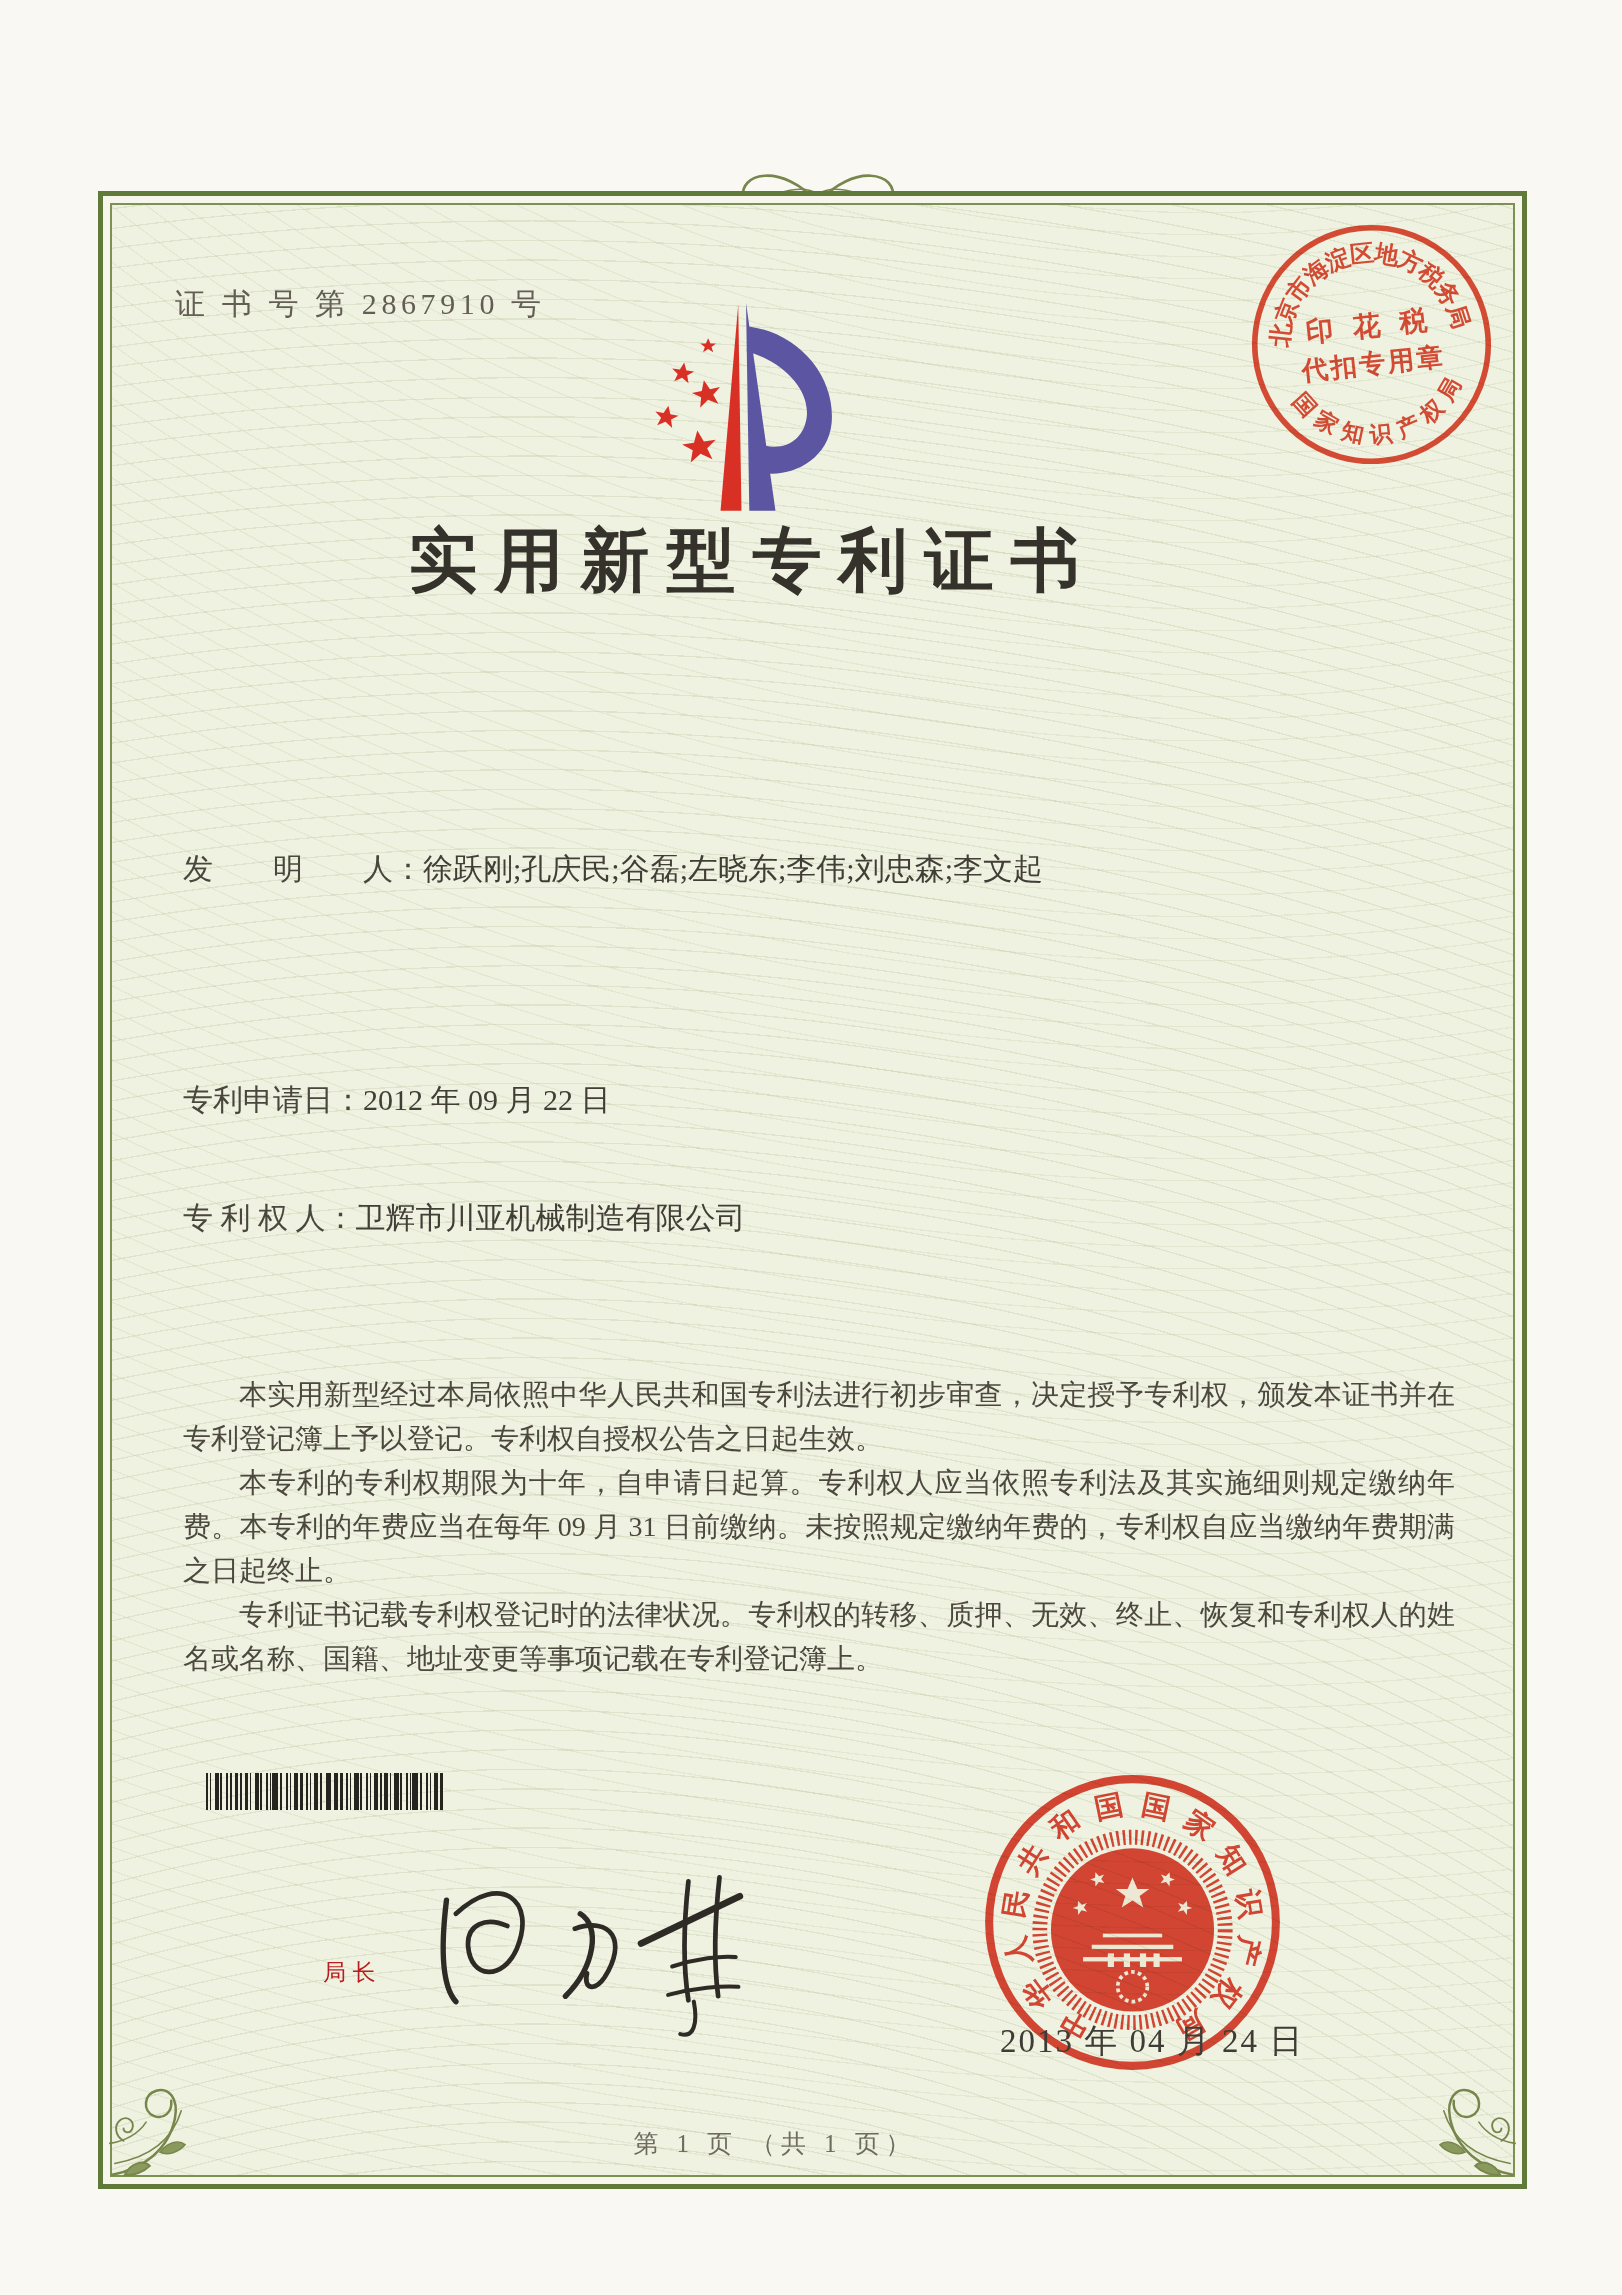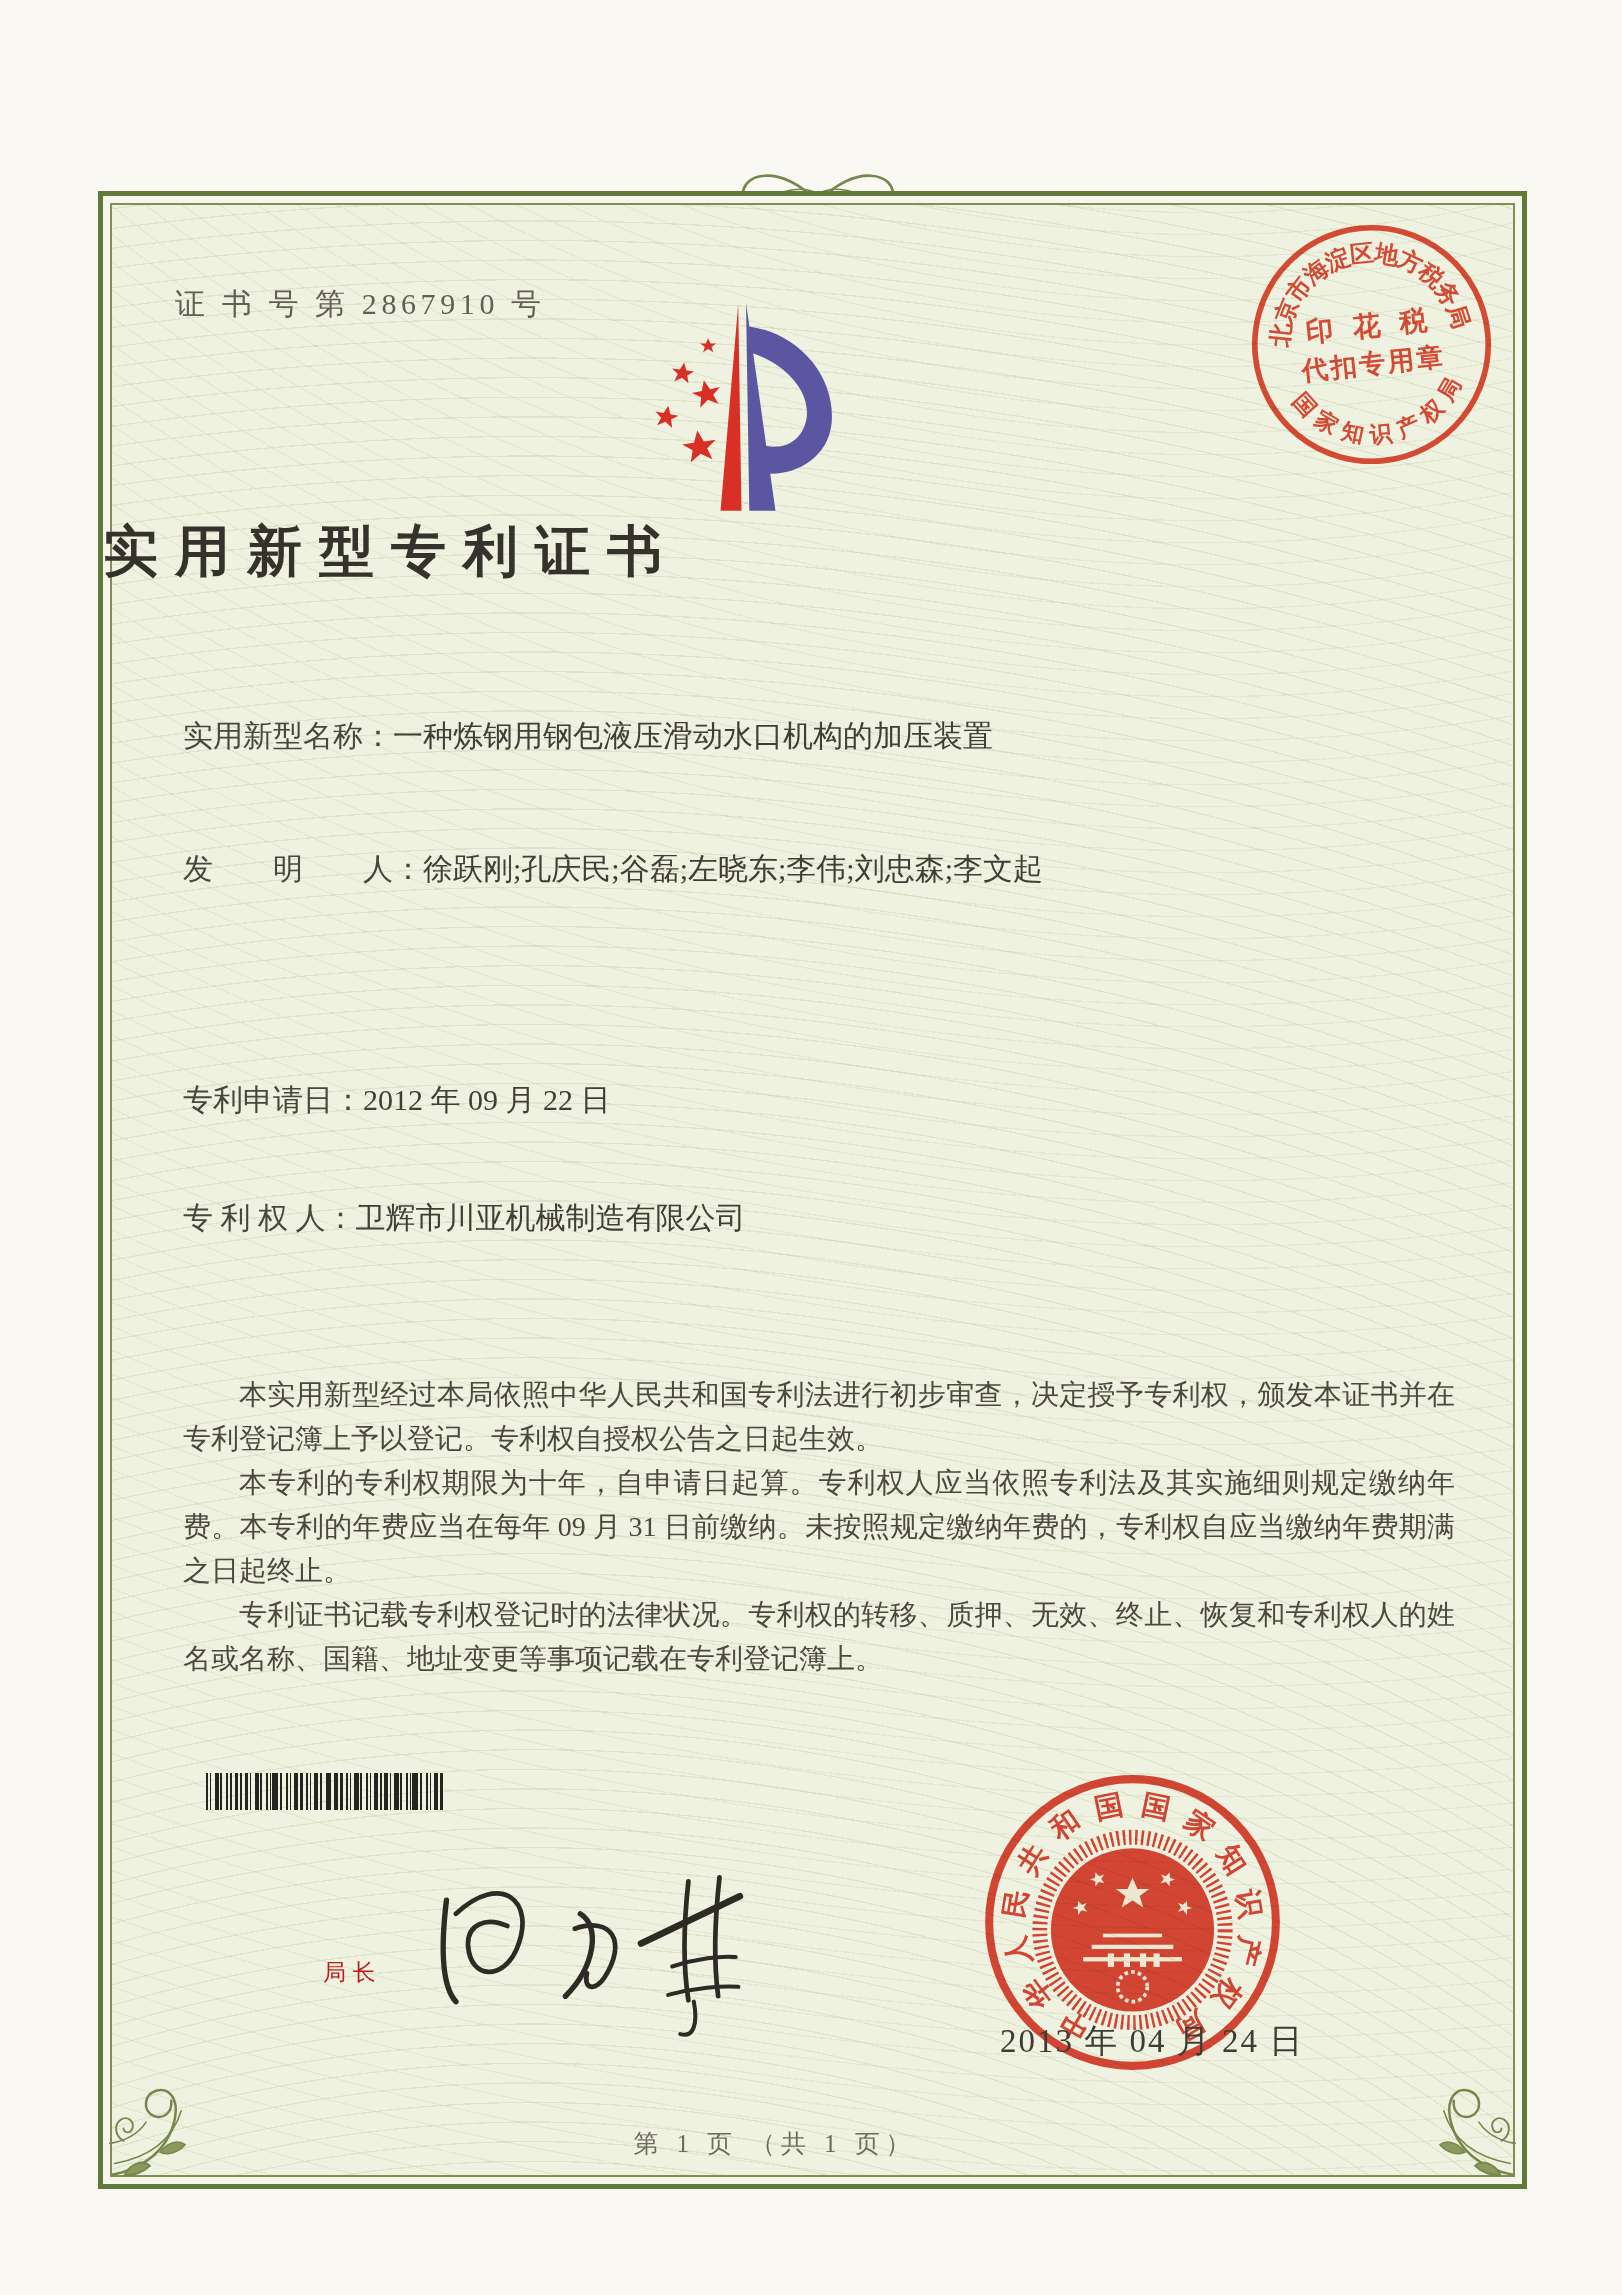--- a/index.html
+++ b/index.html
@@ -19,22 +19,22 @@
     background-color:#eff1e1;
     background-image:
       repeating-radial-gradient(circle at 30% 165%, rgba(173,190,138,.25) 0 1.3px, rgba(0,0,0,0) 1.3px 19.6px),
       repeating-radial-gradient(circle at 78% -70%, rgba(173,190,138,.18) 0 1.3px, rgba(0,0,0,0) 1.3px 22px);
   }
   .cert-number{
     position:absolute;left:72px;top:88px;
     font-size:30px;letter-spacing:4.6px;color:#625e54;white-space:nowrap;
   }
   .title{
-    position:absolute;left:0;right:120px;top:319px;text-align:left;
-    font-size:55px;font-weight:700;letter-spacing:17px;color:#34322b;white-space:nowrap;
+    position:absolute;left:0;right:120px;top:319px;text-align:center;
+    font-size:69px;font-weight:700;letter-spacing:17px;color:#34322b;white-space:nowrap;
   }
   .field-row{
     position:absolute;left:80px;font-size:30px;color:#49463d;white-space:nowrap;
   }
   .field-label{color:#49463d;}
   .field-value{color:#413e36;}
   .paragraphs{
     position:absolute;left:80px;top:1177px;width:1272px;
     font-size:28px;line-height:44px;color:#4c483e;text-align:justify;
   }
@@ -128,23 +128,20 @@
         <text x="244.1894301956175" y="336.00108183020694" dy=".35em" text-anchor="middle" transform="rotate(342 244.1894301956175 336.00108183020694)" fill="#e2442e" font-size="36" font-weight="bold">产</text>
         <text x="284.0532910778237" y="315.6894301956175" dy=".35em" text-anchor="middle" transform="rotate(324 284.0532910778237 315.6894301956175)" fill="#e2442e" font-size="36" font-weight="bold">权</text>
         <text x="315.6894301956175" y="284.05329107782364" dy=".35em" text-anchor="middle" transform="rotate(306 315.6894301956175 284.05329107782364)" fill="#e2442e" font-size="36" font-weight="bold">局</text>
       </g>
     <text x="200" y="185" text-anchor="middle" font-size="44" font-weight="bold" letter-spacing="10" fill="#e2442e">印 花 税</text>
     <text x="200" y="245" text-anchor="middle" font-size="42" font-weight="bold" letter-spacing="4" fill="#e2442e">代扣专用章</text>
   </svg>
 
   <div class="title">实用新型专利证书</div>
 
-  <div class="field-row" style="top:520px">
-    <span class="field-label">实用新型名称：</span><span class="field-value">一种炼钢用钢包液压滑动水口机构的加压装置</span>
-  </div>
   <div class="field-row" style="top:653px">
     <span class="field-label">发　　明　　人：</span><span class="field-value">徐跃刚;孔庆民;谷磊;左晓东;李伟;刘忠森;李文起</span>
   </div>
   <div class="field-row" style="top:884px">
     <span class="field-label">专利申请日：</span><span class="field-value">2012 年 09 月 22 日</span>
   </div>
   <div class="field-row" style="top:1002px">
     <span class="field-label">专 利 权 人：</span><span class="field-value">卫辉市川亚机械制造有限公司</span>
   </div>
 

